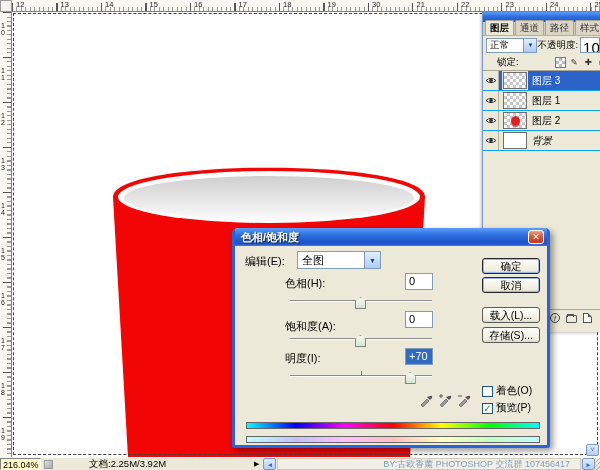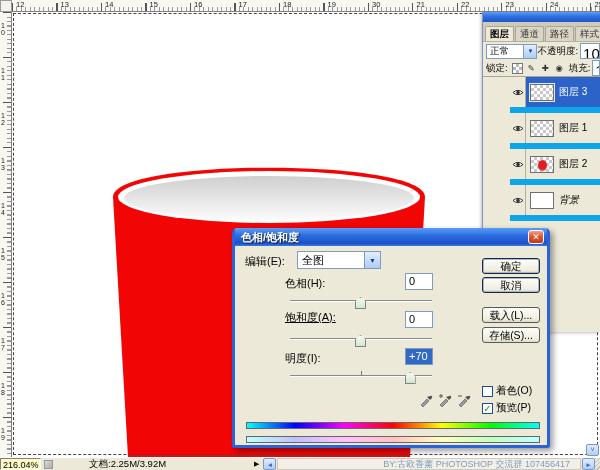--- a/index.html
+++ b/index.html
@@ -22,34 +22,34 @@
   .vnum { position:absolute; left:1px; width:6px; font-size:7px; line-height:7px; color:#222; word-break:break-all; text-align:left; }
 
   
   .canvas { position:absolute; left:12px; top:12px; width:588px; height:445px; background:#fff; z-index:1; }
   .ants { position:absolute; left:1px; top:1px; right:2px; bottom:2px; border:1px dashed #444; pointer-events:none; }
   .cup-svg { position:absolute; left:0; top:0; }
 
   
   .palette { position:absolute; left:482px; top:12px; width:118px; height:320px; background:#ECE9D8; border-left:1px solid #7a96c8; box-shadow:-1px 1px 3px rgba(0,0,0,.25); z-index:2; overflow:hidden; }
   .pal-title { height:10px; background:linear-gradient(180deg,#5A9CF8 0%,#2E6FE0 45%,#1C55C8 100%); }
-  .pal-tabs { height:20px; background:#CFCABA; display:flex; align-items:flex-end; padding-left:2px; border-bottom:1px solid #b6b19e; white-space:nowrap; }
+  .pal-tabs { height:14px; background:#CFCABA; display:flex; align-items:flex-end; padding-left:2px; border-bottom:1px solid #b6b19e; white-space:nowrap; }
   .ptab { font-size:9.5px; padding:1px 4px 0 4px; color:#333; background:#DAD5C5; border:1px solid #a9a494; border-bottom:none; border-radius:2px 2px 0 0; margin-right:1px; }
   .ptab.active { background:#ECE9D8; font-weight:bold; color:#000; }
   .pal-mode { height:18px; display:flex; align-items:center; padding:0 0 0 3px; white-space:nowrap; }
-  .pal-lock { height:16px; display:flex; align-items:center; padding-left:3px; white-space:nowrap; }
+  .pal-lock { height:16px; display:flex; align-items:center; padding-left:14px; white-space:nowrap;gap:32px; }
   .pal-label { font-size:9.5px; color:#000; }
   .mini-select { width:58px; height:15px; background:#fff; border:1px solid #7F9DB9; display:flex; align-items:center; font-size:9.5px; position:relative; padding-left:3px; }
   .mini-chevron { position:absolute; right:0; top:0; width:13px; height:13px; background:linear-gradient(180deg,#E3EEFD,#AECBF5); border-left:1px solid #7F9DB9; color:#1A3C9C; font-size:6px; display:flex; align-items:center; justify-content:center; }
   .mini-box { width:22px; height:16px; background:#fff; border:1px solid #7F9DB9; font-size:15px; padding:1px 1px 0 2px; margin-left:2px; overflow:hidden; }
   .lock-icons { display:flex; gap:3px; margin:0 4px; align-items:center; }
   .lk { width:11px; height:11px; font-size:8.5px; line-height:11px; text-align:center; color:#333; }
   .lk-checker { border:1px solid #777; background-image:linear-gradient(45deg,#bbb 25%,transparent 25%,transparent 75%,#bbb 75%),linear-gradient(45deg,#bbb 25%,transparent 25%,transparent 75%,#bbb 75%); background-size:6px 6px; background-position:0 0,3px 3px; background-color:#fff; }
   .layer-list { border-top:1px solid #aaa593; }
-  .lrow { height:36px; display:flex; align-items:center; border-bottom:6px solid #0ea5e9; background:#ECE9D8;margin-left:27px; }
+  .lrow { height:20px; display:flex; align-items:center; border-bottom:1px solid #0ea5e9; background:#ECE9D8; }
   .lrow .eyecell { width:16px; height:100%; border-right:1px solid #b4af9c; display:flex; align-items:center; justify-content:center; background:#ECE9D8; flex:none; }
   .lrow .thumb { width:24px; height:17px; border:1px solid #6f6f6f; margin-left:4px; flex:none; background:#fff; position:relative; }
   .thumb.checker { background-image:linear-gradient(45deg,#c9c9c9 25%,transparent 25%,transparent 75%,#c9c9c9 75%),linear-gradient(45deg,#c9c9c9 25%,transparent 25%,transparent 75%,#c9c9c9 75%); background-size:6px 6px; background-position:0 0,3px 3px; }
   .thumb .blob { position:absolute; left:7px; top:3px; width:9px; height:11px; background:radial-gradient(circle at 50% 40%,#E02020 55%,#F08080 90%); border-radius:50%; }
   .lrow .lname { font-size:10px; margin-left:5px; color:#000; white-space:nowrap; }
   .lrow.sel { background:#2C63C8; }
   .lrow.sel .lname { color:#fff; }
   .lrow.sel .thumb { outline:1px solid #dfe7f8; }
   .lname.italic { font-style:italic; }
   .pal-fill { height:158px; }
@@ -238,21 +238,21 @@
     </div>
 
     <div class="fieldrow">
       <span class="lbl" style="left:50px; top:30px;">色相(H):</span>
       <span class="val" style="top:27px;">0</span>
       <div class="track" style="top:54px;">
           <span class="thumb-sl" style="left: calc(50% - 6px);"></span>
         </div>
     </div>
     <div class="fieldrow">
-      <span class="lbl" style="left:50px; top:64px;text-decoration:underline;">饱和度(A):</span>
+      <span class="lbl" style="left:50px; top:73px;">饱和度(A):</span>
       <span class="val" style="top:65px;">0</span>
       <div class="track" style="top:92px;">
           <span class="thumb-sl" style="left: calc(50% - 6px);"></span>
         </div>
     </div>
     <div class="fieldrow">
       <span class="lbl" style="left:50px; top:105px;">明度(I):</span>
       <span class="val sel" style="top:102px;">+70</span>
       <div class="track" style="top:129px;">
           <span class="ctick"></span>

